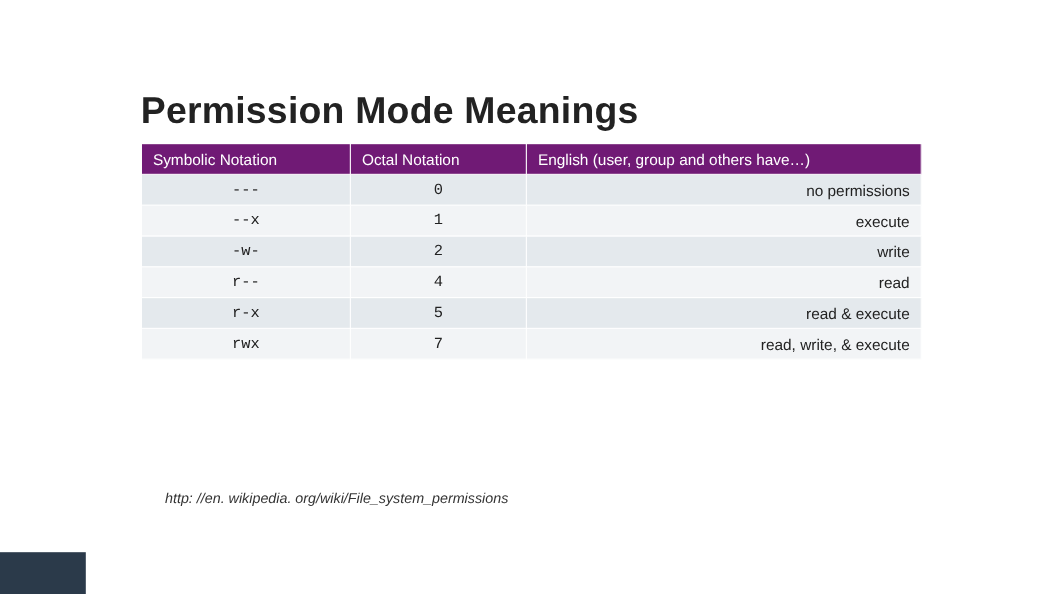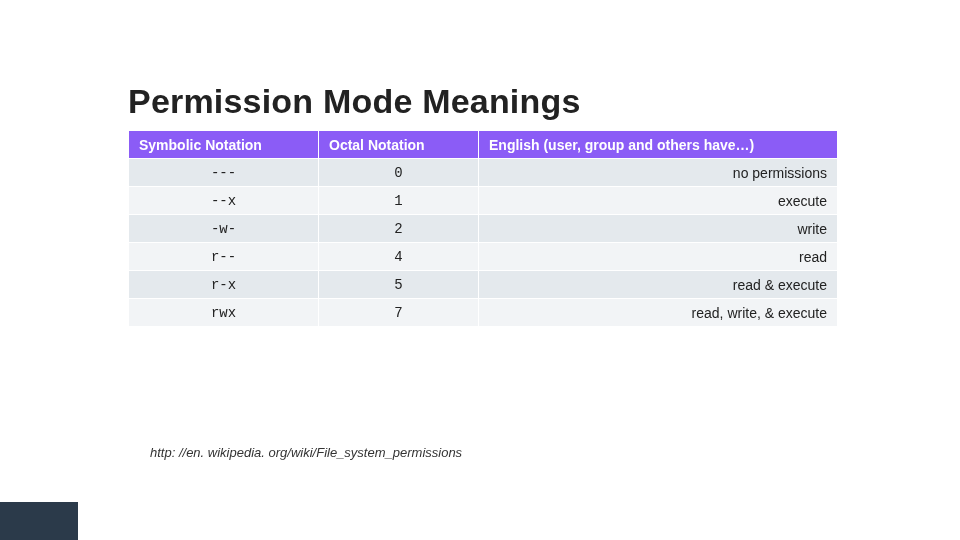--- a/index.html
+++ b/index.html
@@ -37,24 +37,24 @@
     font-size: 14px;
   }
   .table th, .table td {
     border: 1px solid #ffffff;
     height: 28px;
     padding: 4px 10px;
     box-sizing: border-box;
     vertical-align: middle;
   }
   .table th {
-    background: #8b5cf6;
+    background: #701a75;
     color: #ffffff;
     text-align: left;
-    font-weight: 700;
+    font-weight: 400;
   }
   .table tbody tr:nth-child(odd) td {
     background: #e4e9ed;
   }
   .table tbody tr:nth-child(even) td {
     background: #f2f4f6;
   }
   .col-sym {
     width: 190px;
     text-align: center;

